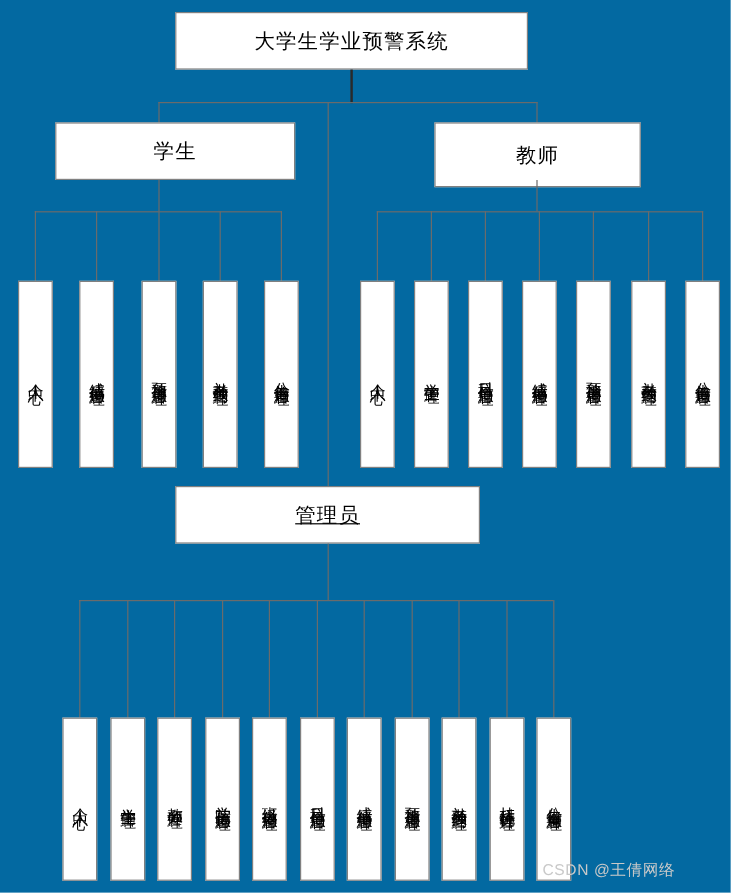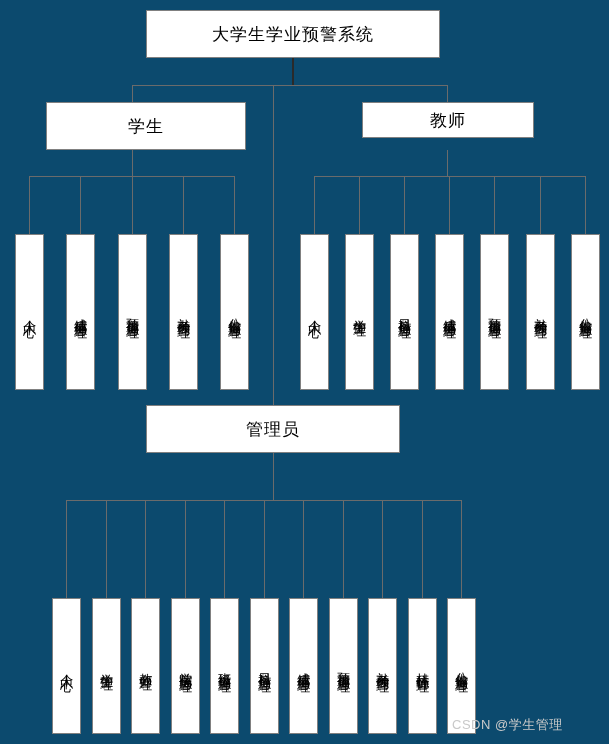--- a/index.html
+++ b/index.html
@@ -7,21 +7,21 @@
     padding: 0;
     background: #ffffff;
   }
   body {
     font-family: "Liberation Sans", "DejaVu Sans", sans-serif;
   }
   #canvas {
     position: relative;
     width: 609px;
     height: 744px;
-    background: #0c4a6e;
+    background: #0369a1;
     overflow: hidden;
   }
   .box {
     position: absolute;
     box-sizing: border-box;
     border: 1px solid #808080;
     background: #ffffff;
     display: flex;
     align-items: center;
     justify-content: center;
@@ -97,21 +97,21 @@
   <div class="box v" style="left:118px; top:234px; width:29px; height:156px;">
     <span>预警信息管理</span>
   </div>
   <div class="box v" style="left:169px; top:234px; width:29px; height:156px;">
     <span>补考预约管理</span>
   </div>
   <div class="box v" style="left:220px; top:234px; width:29px; height:156px;">
     <span>公告信息管理</span>
   </div>
 
-  <div class="box h h-role" style="left:362px; top:102px; width:172px; height:36px;">
+  <div class="box h h-role" style="left:362px; top:102px; width:172px; height:54px;">
     <span>教师</span>
   </div>
   <div class="line v" style="left:447px; top:150px; height:26px;"></div>
   <div class="line h" style="left:314px; top:176px; width:272px; height:1px;"></div>
   <div class="line v" style="left:314px; top:176px; height:58px;"></div>
   <div class="line v" style="left:359px; top:176px; height:58px;"></div>
   <div class="line v" style="left:404px; top:176px; height:58px;"></div>
   <div class="line v" style="left:449px; top:176px; height:58px;"></div>
   <div class="line v" style="left:494px; top:176px; height:58px;"></div>
   <div class="line v" style="left:540px; top:176px; height:58px;"></div>
@@ -132,21 +132,21 @@
   <div class="box v" style="left:480px; top:234px; width:29px; height:156px;">
     <span>预警信息管理</span>
   </div>
   <div class="box v" style="left:526px; top:234px; width:29px; height:156px;">
     <span>补考预约管理</span>
   </div>
   <div class="box v" style="left:571px; top:234px; width:29px; height:156px;">
     <span>公告信息管理</span>
   </div>
 
-  <div class="box h h-role" style="left:146px; top:405px; width:254px; height:48px;">
+  <div class="box h h-role" style="left:146px; top:405px; width:254px; height:48px;text-decoration:underline;">
     <span>管理员</span>
   </div>
   <div class="line v" style="left:273px; top:453px; height:47px;"></div>
   <div class="line h" style="left:66px; top:500px; width:395px; height:1px;"></div>
   <div class="line v" style="left:66px;  top:500px; height:98px;"></div>
   <div class="line v" style="left:106px; top:500px; height:98px;"></div>
   <div class="line v" style="left:145px; top:500px; height:98px;"></div>
   <div class="line v" style="left:185px; top:500px; height:98px;"></div>
   <div class="line v" style="left:224px; top:500px; height:98px;"></div>
   <div class="line v" style="left:264px; top:500px; height:98px;"></div>
@@ -183,15 +183,15 @@
   <div class="box v" style="left:368px; top:598px; width:29px; height:136px;">
     <span>补考预约管理</span>
   </div>
   <div class="box v" style="left:408px; top:598px; width:29px; height:136px;">
     <span>挂科统计管理</span>
   </div>
   <div class="box v" style="left:447px; top:598px; width:29px; height:136px;">
     <span>公告信息管理</span>
   </div>
 
-  <div class="watermark" style="left:452px; top:716px;">CSDN @学生管理</div>
+  <div class="watermark" style="left:452px; top:716px;">CSDN @王倩网络</div>
 
 </div>
 
 </body></html>

